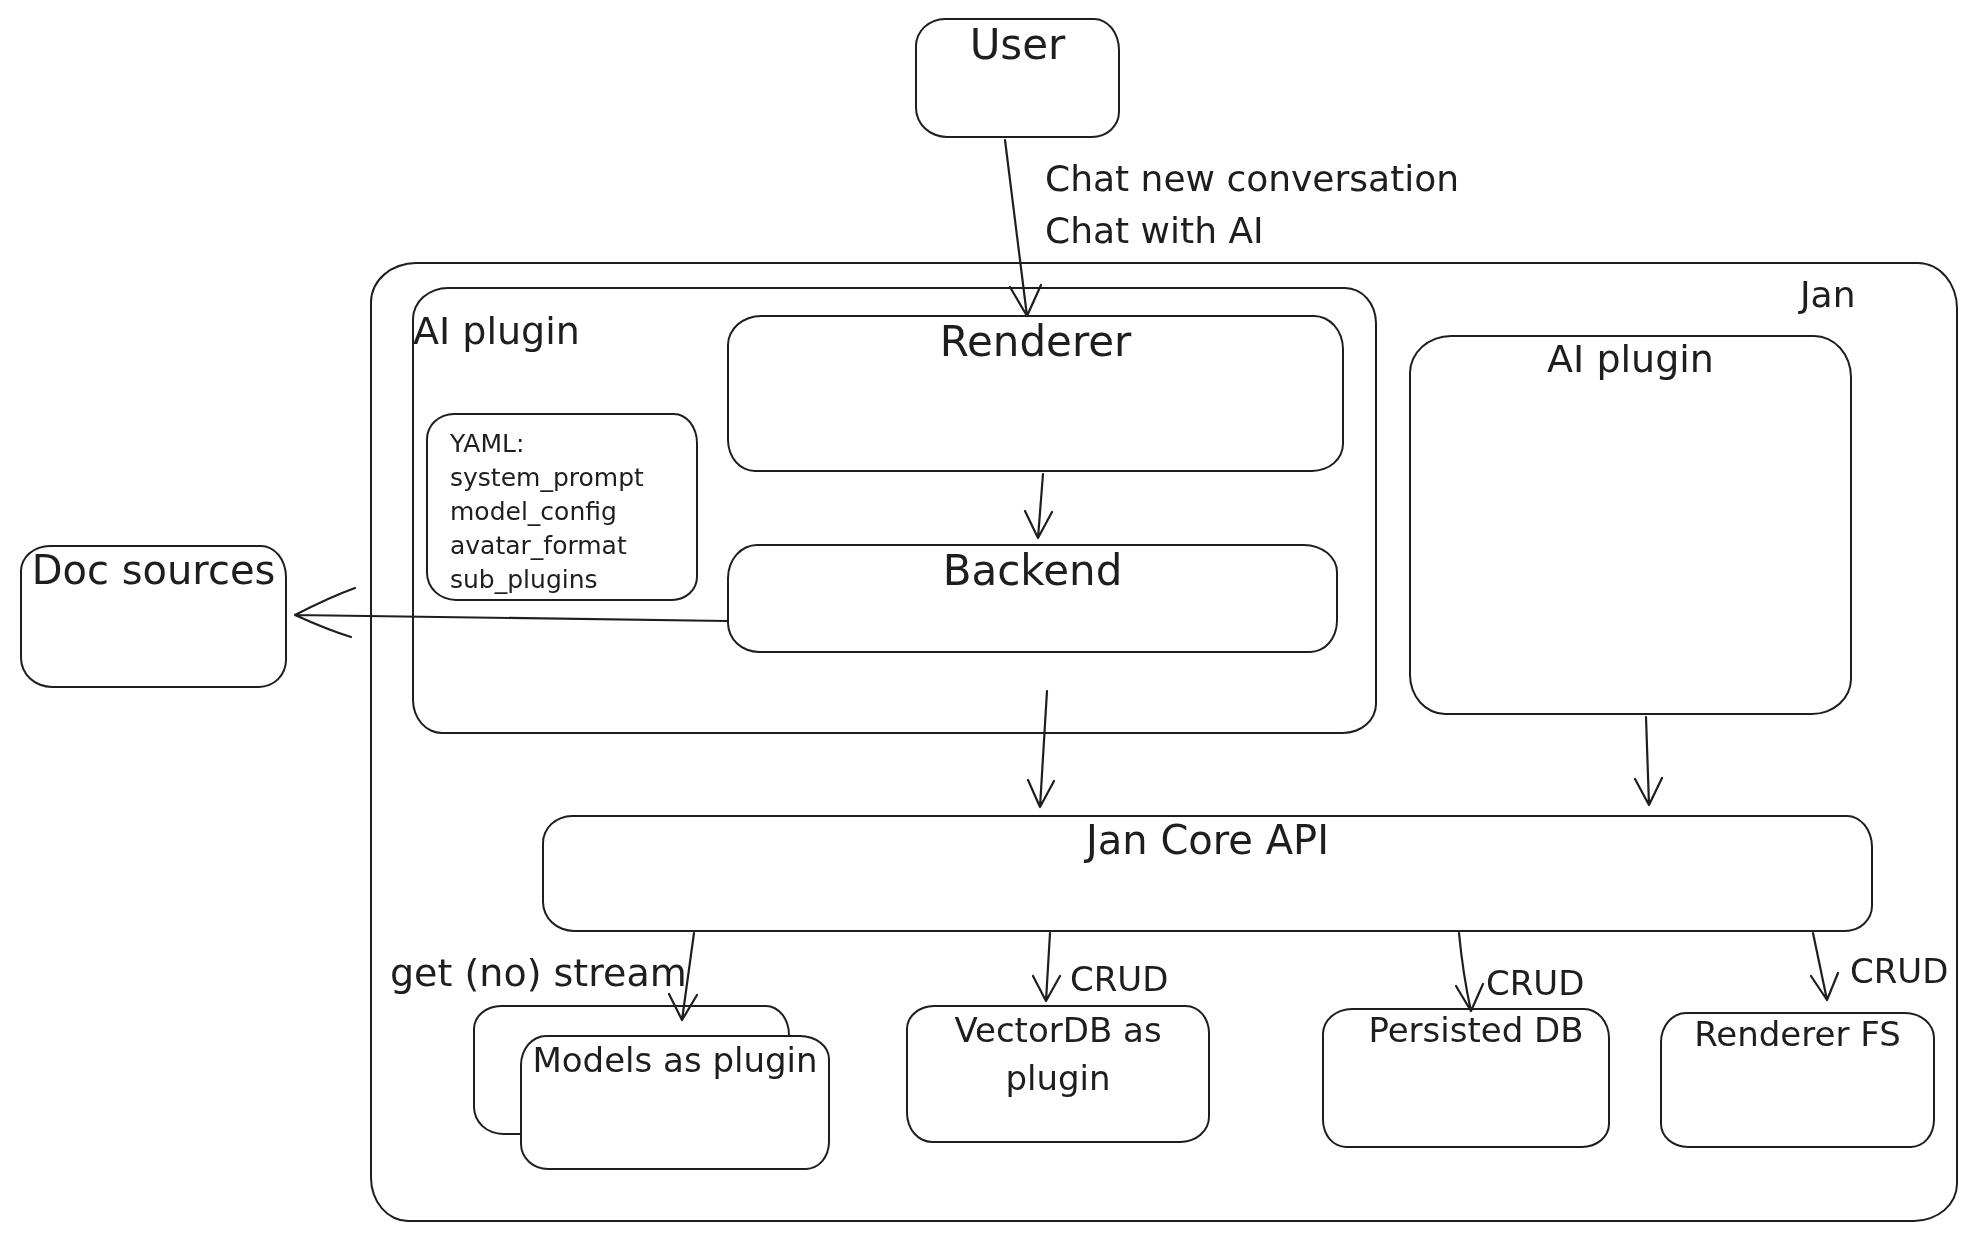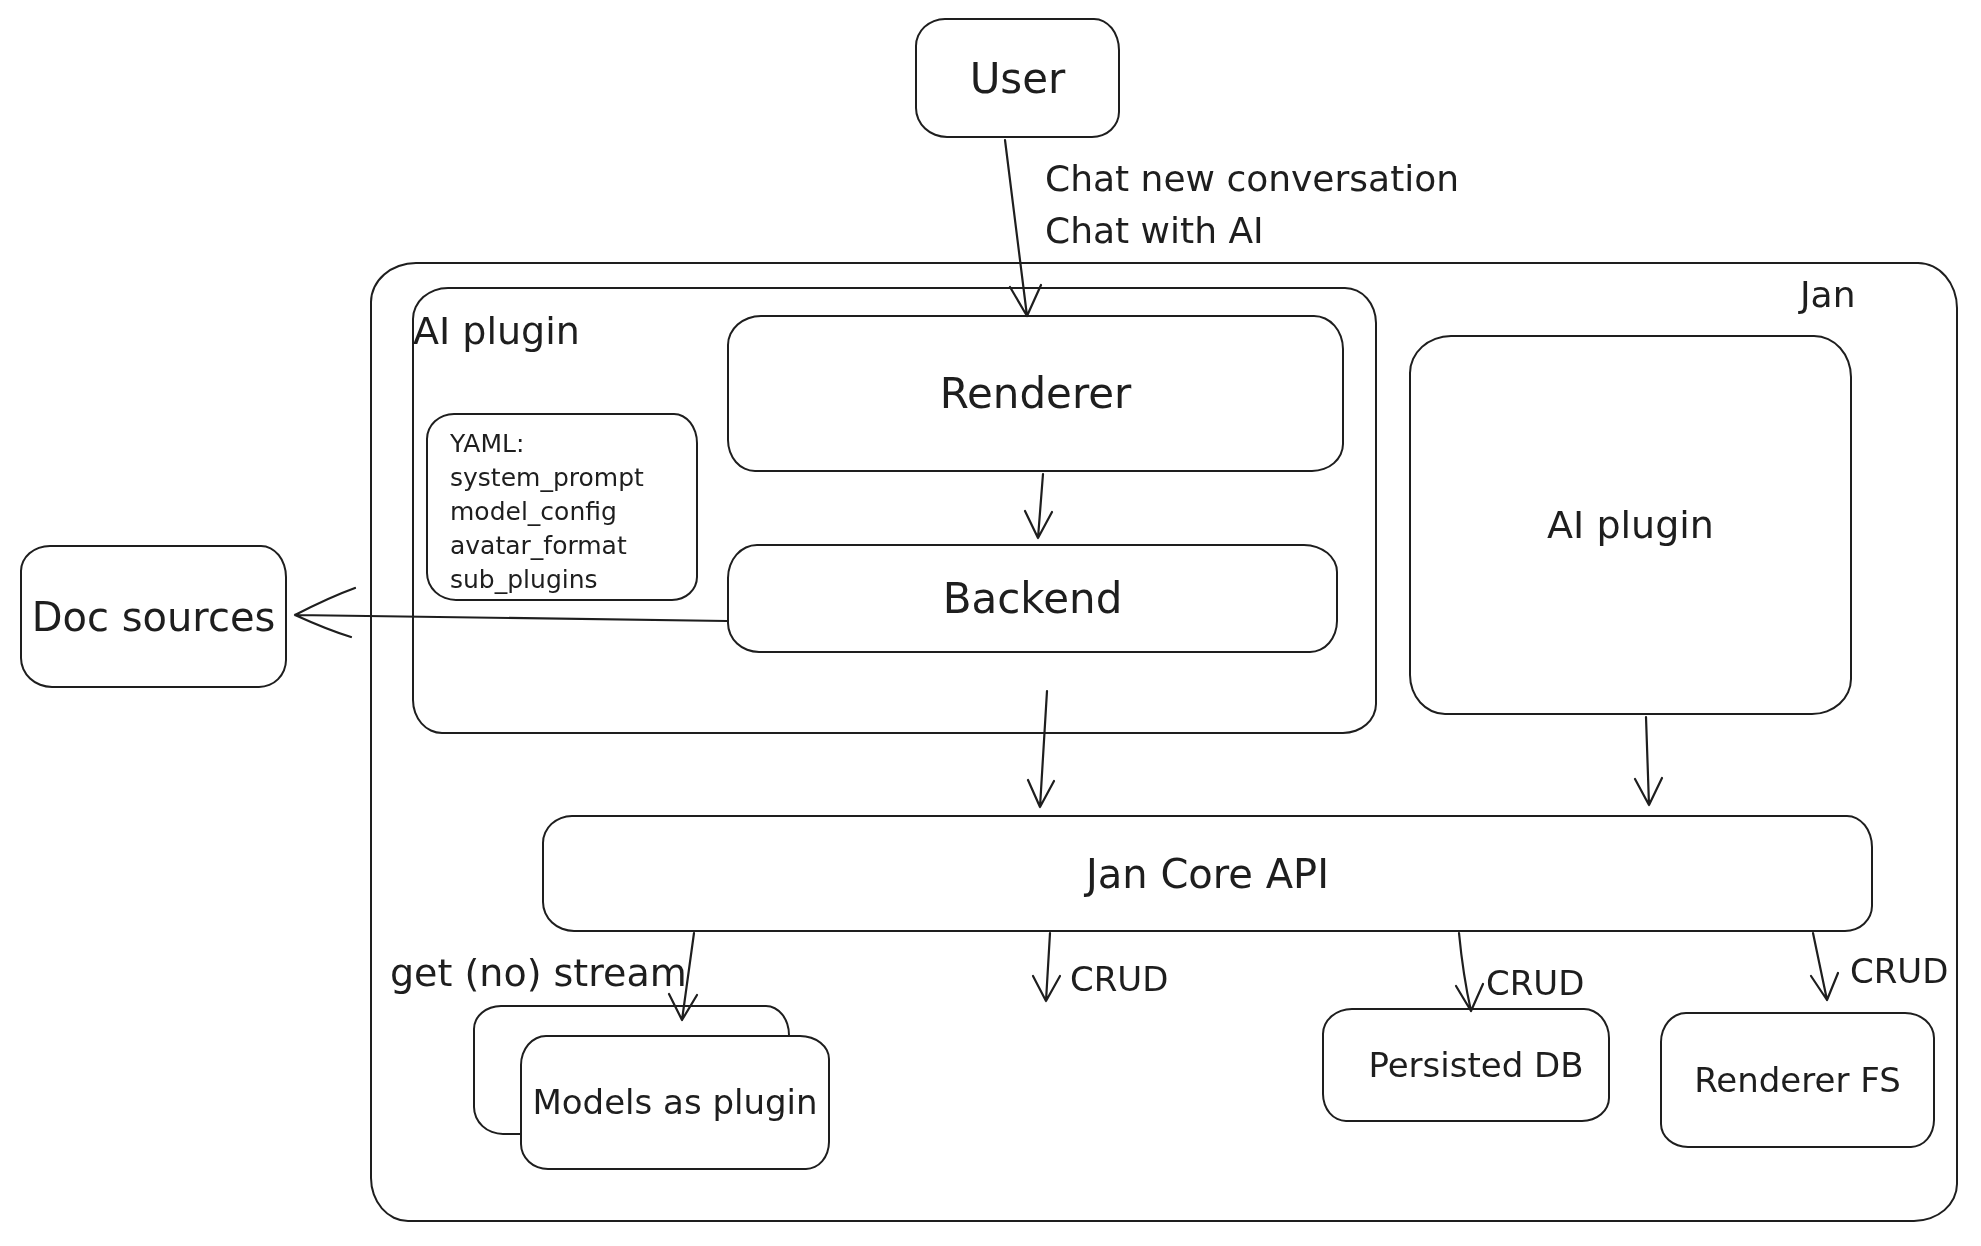--- a/index.html
+++ b/index.html
@@ -15,21 +15,21 @@
     font-family: "DejaVu Sans", "Liberation Sans", sans-serif;
     color: #1e1e1e;
     overflow: hidden;
   }
   .box {
     position: absolute;
     box-sizing: border-box;
     border: 2.4px solid #1e1e1e;
     background: #ffffff;
     display: flex;
-    align-items: center;
+    align-items: flex-start;
     justify-content: center;
     text-align: center;
     color: #1e1e1e;
   }
   .container-box {
     background: #ffffff;
   }
   .lbl {
     position: absolute;
     color: #1e1e1e;
@@ -97,22 +97,25 @@
 
   <div class="box" style="left:542px; top:815px; width:1331px; height:117px; font-size:40px; border-radius:30px 26px 28px 32px / 28px 32px 26px 30px;">
     <span>Jan Core API</span>
   </div>
 
   <div class="box" style="left:473px; top:1005px; width:317px; height:130px; border-radius:28px 24px 26px 30px / 24px 30px 26px 28px;"></div>
   <div class="box" style="left:520px; top:1035px; width:310px; height:135px; font-size:34px; border-radius:26px 30px 24px 28px / 30px 24px 28px 26px;">
     <span class="wrap2">Models as plugin</span>
   </div>
 
+  <div class="box" style="left:906px; top:1005px; width:304px; height:138px; font-size:34px; border-radius:28px 24px 30px 26px / 24px 28px 26px 30px;">
+    <span class="wrap2">VectorDB as plugin</span>
+  </div>
 
-  <div class="box" style="left:1322px; top:1008px; width:288px; height:114px; font-size:34px; border-radius:30px 26px 28px 24px / 26px 30px 24px 28px;padding-left:20px;">
+  <div class="box" style="left:1322px; top:1008px; width:288px; height:140px; font-size:34px; border-radius:30px 26px 28px 24px / 26px 30px 24px 28px;padding-left:20px;">
     <span>Persisted DB</span>
   </div>
 
   <div class="box" style="left:1660px; top:1012px; width:275px; height:136px; font-size:34px; border-radius:26px 30px 24px 28px / 30px 26px 28px 24px;">
     <span>Renderer FS</span>
   </div>
 
   <svg class="arrows" viewBox="0 0 1981 1246">
     <g>
       <path d="M1005,140 L1027,316 M1027,316 L1010,287 M1027,316 L1041,285"></path>

